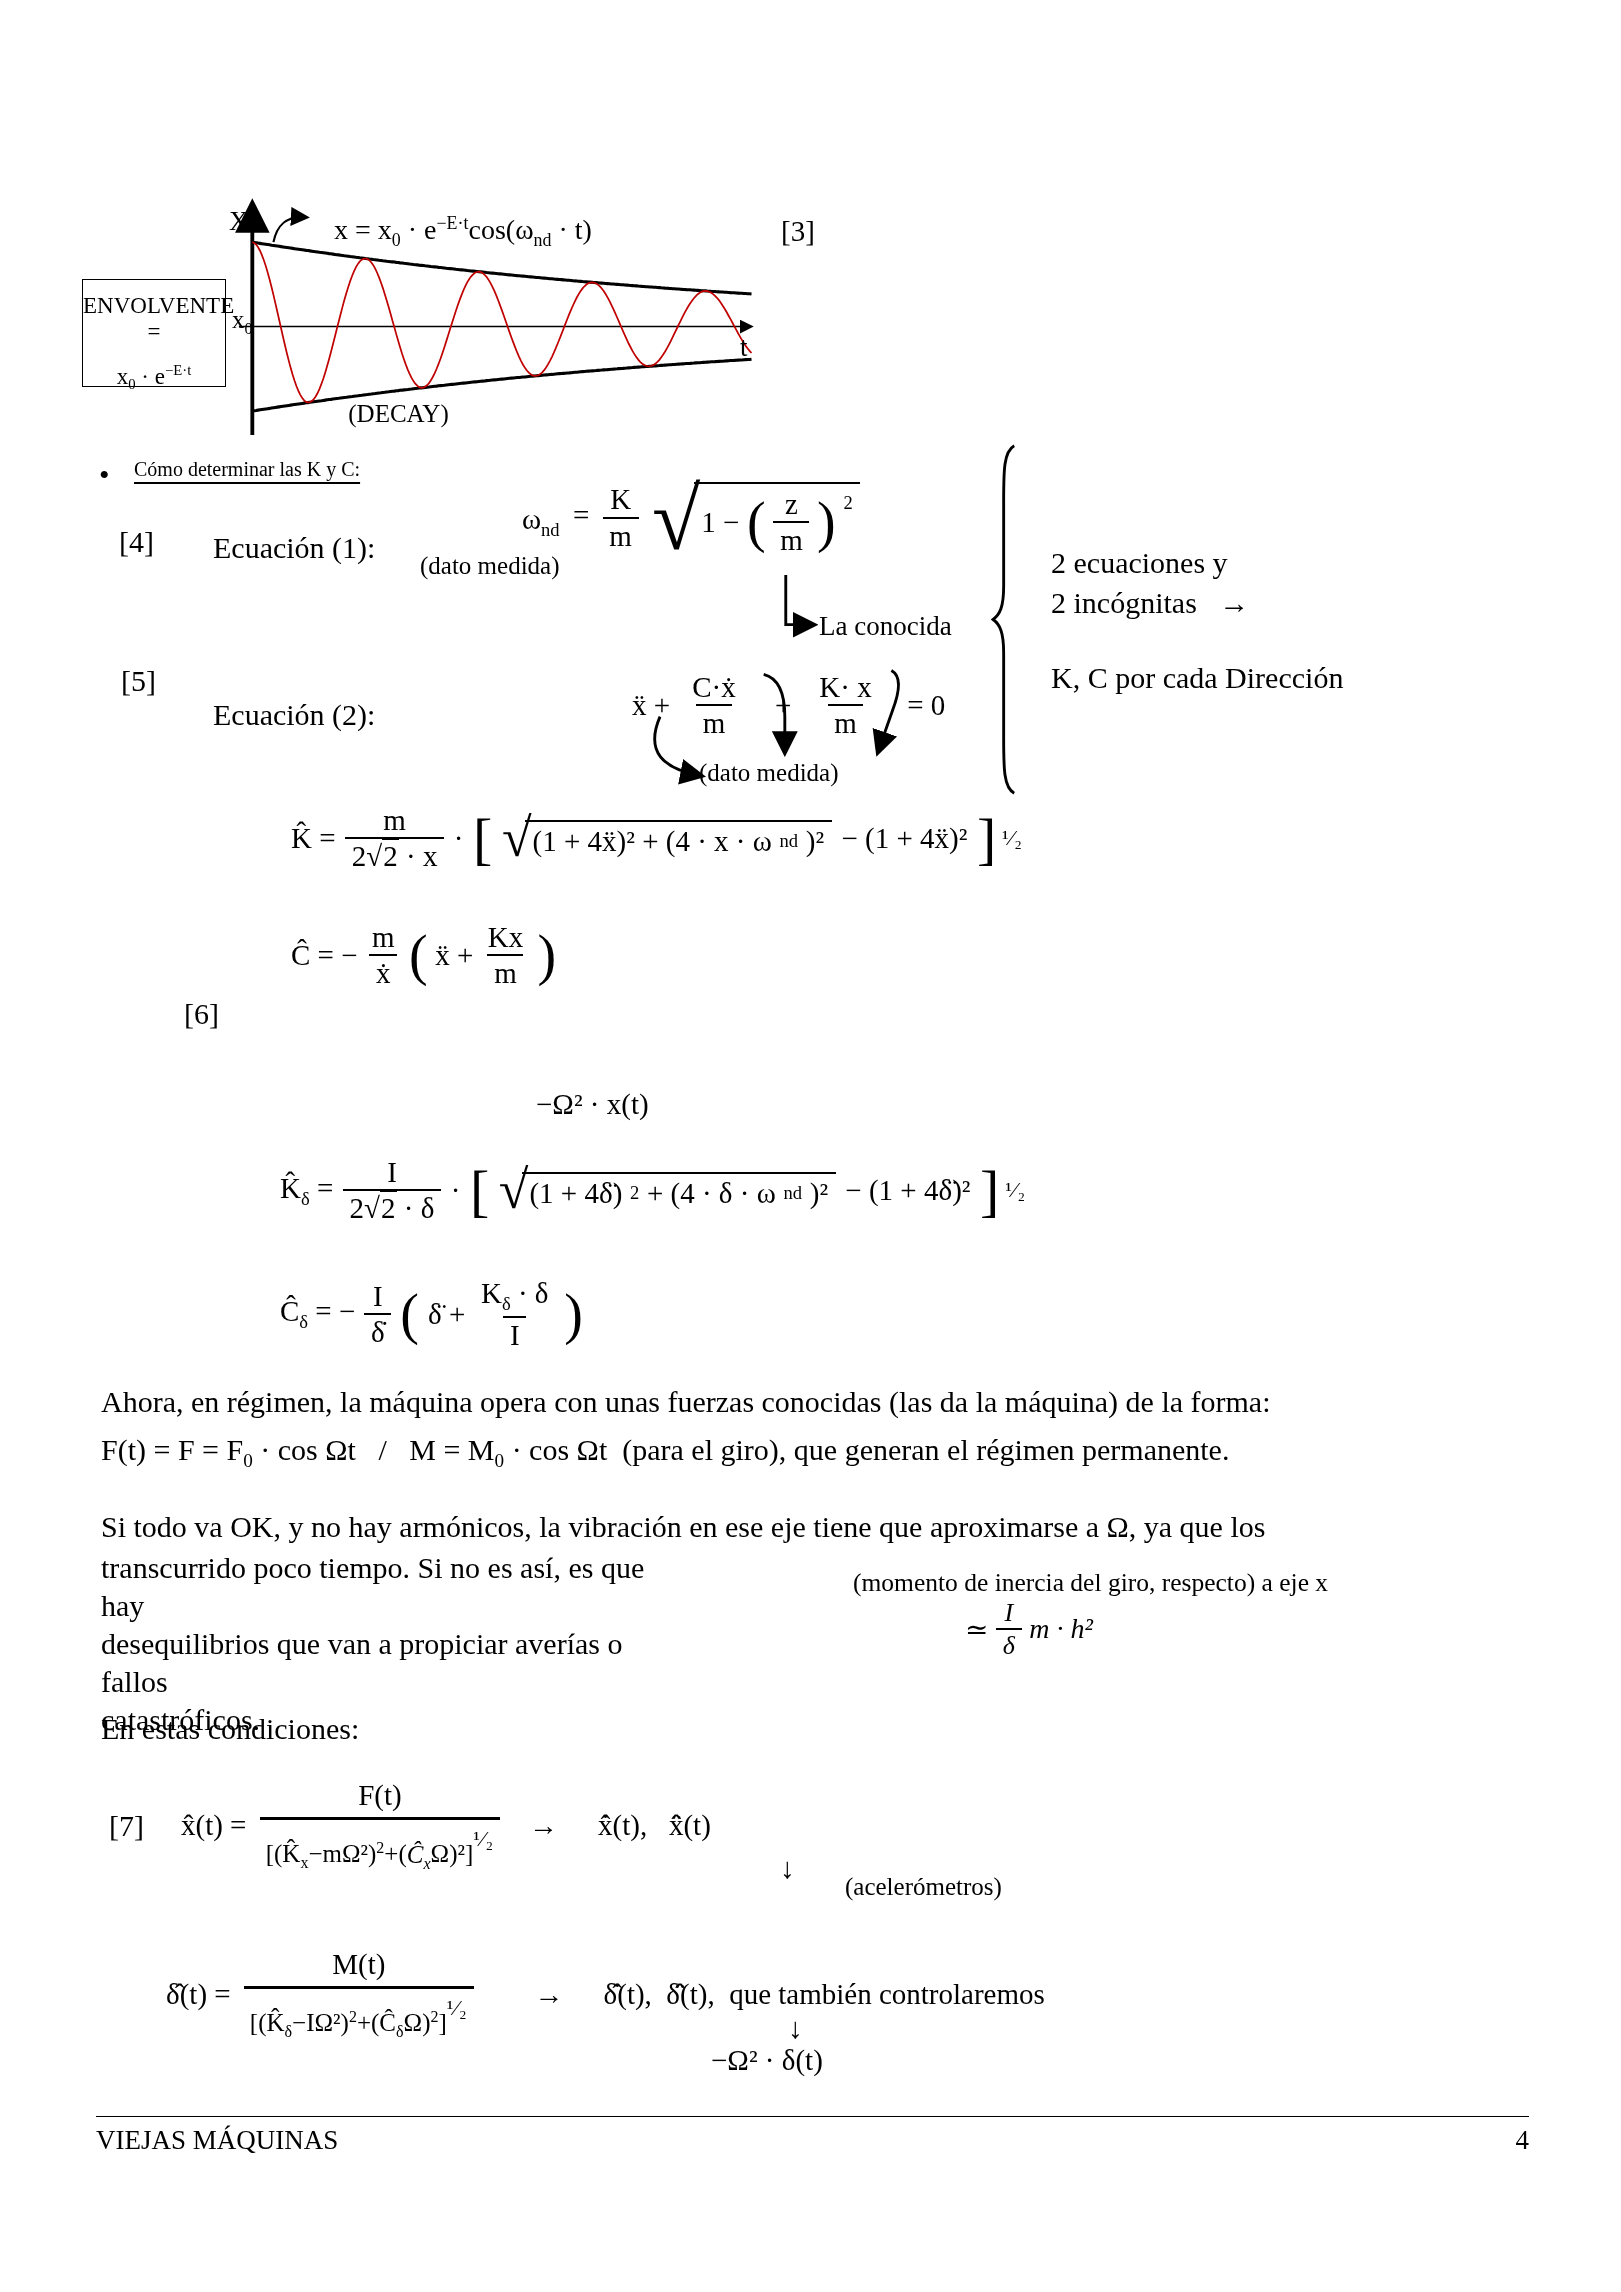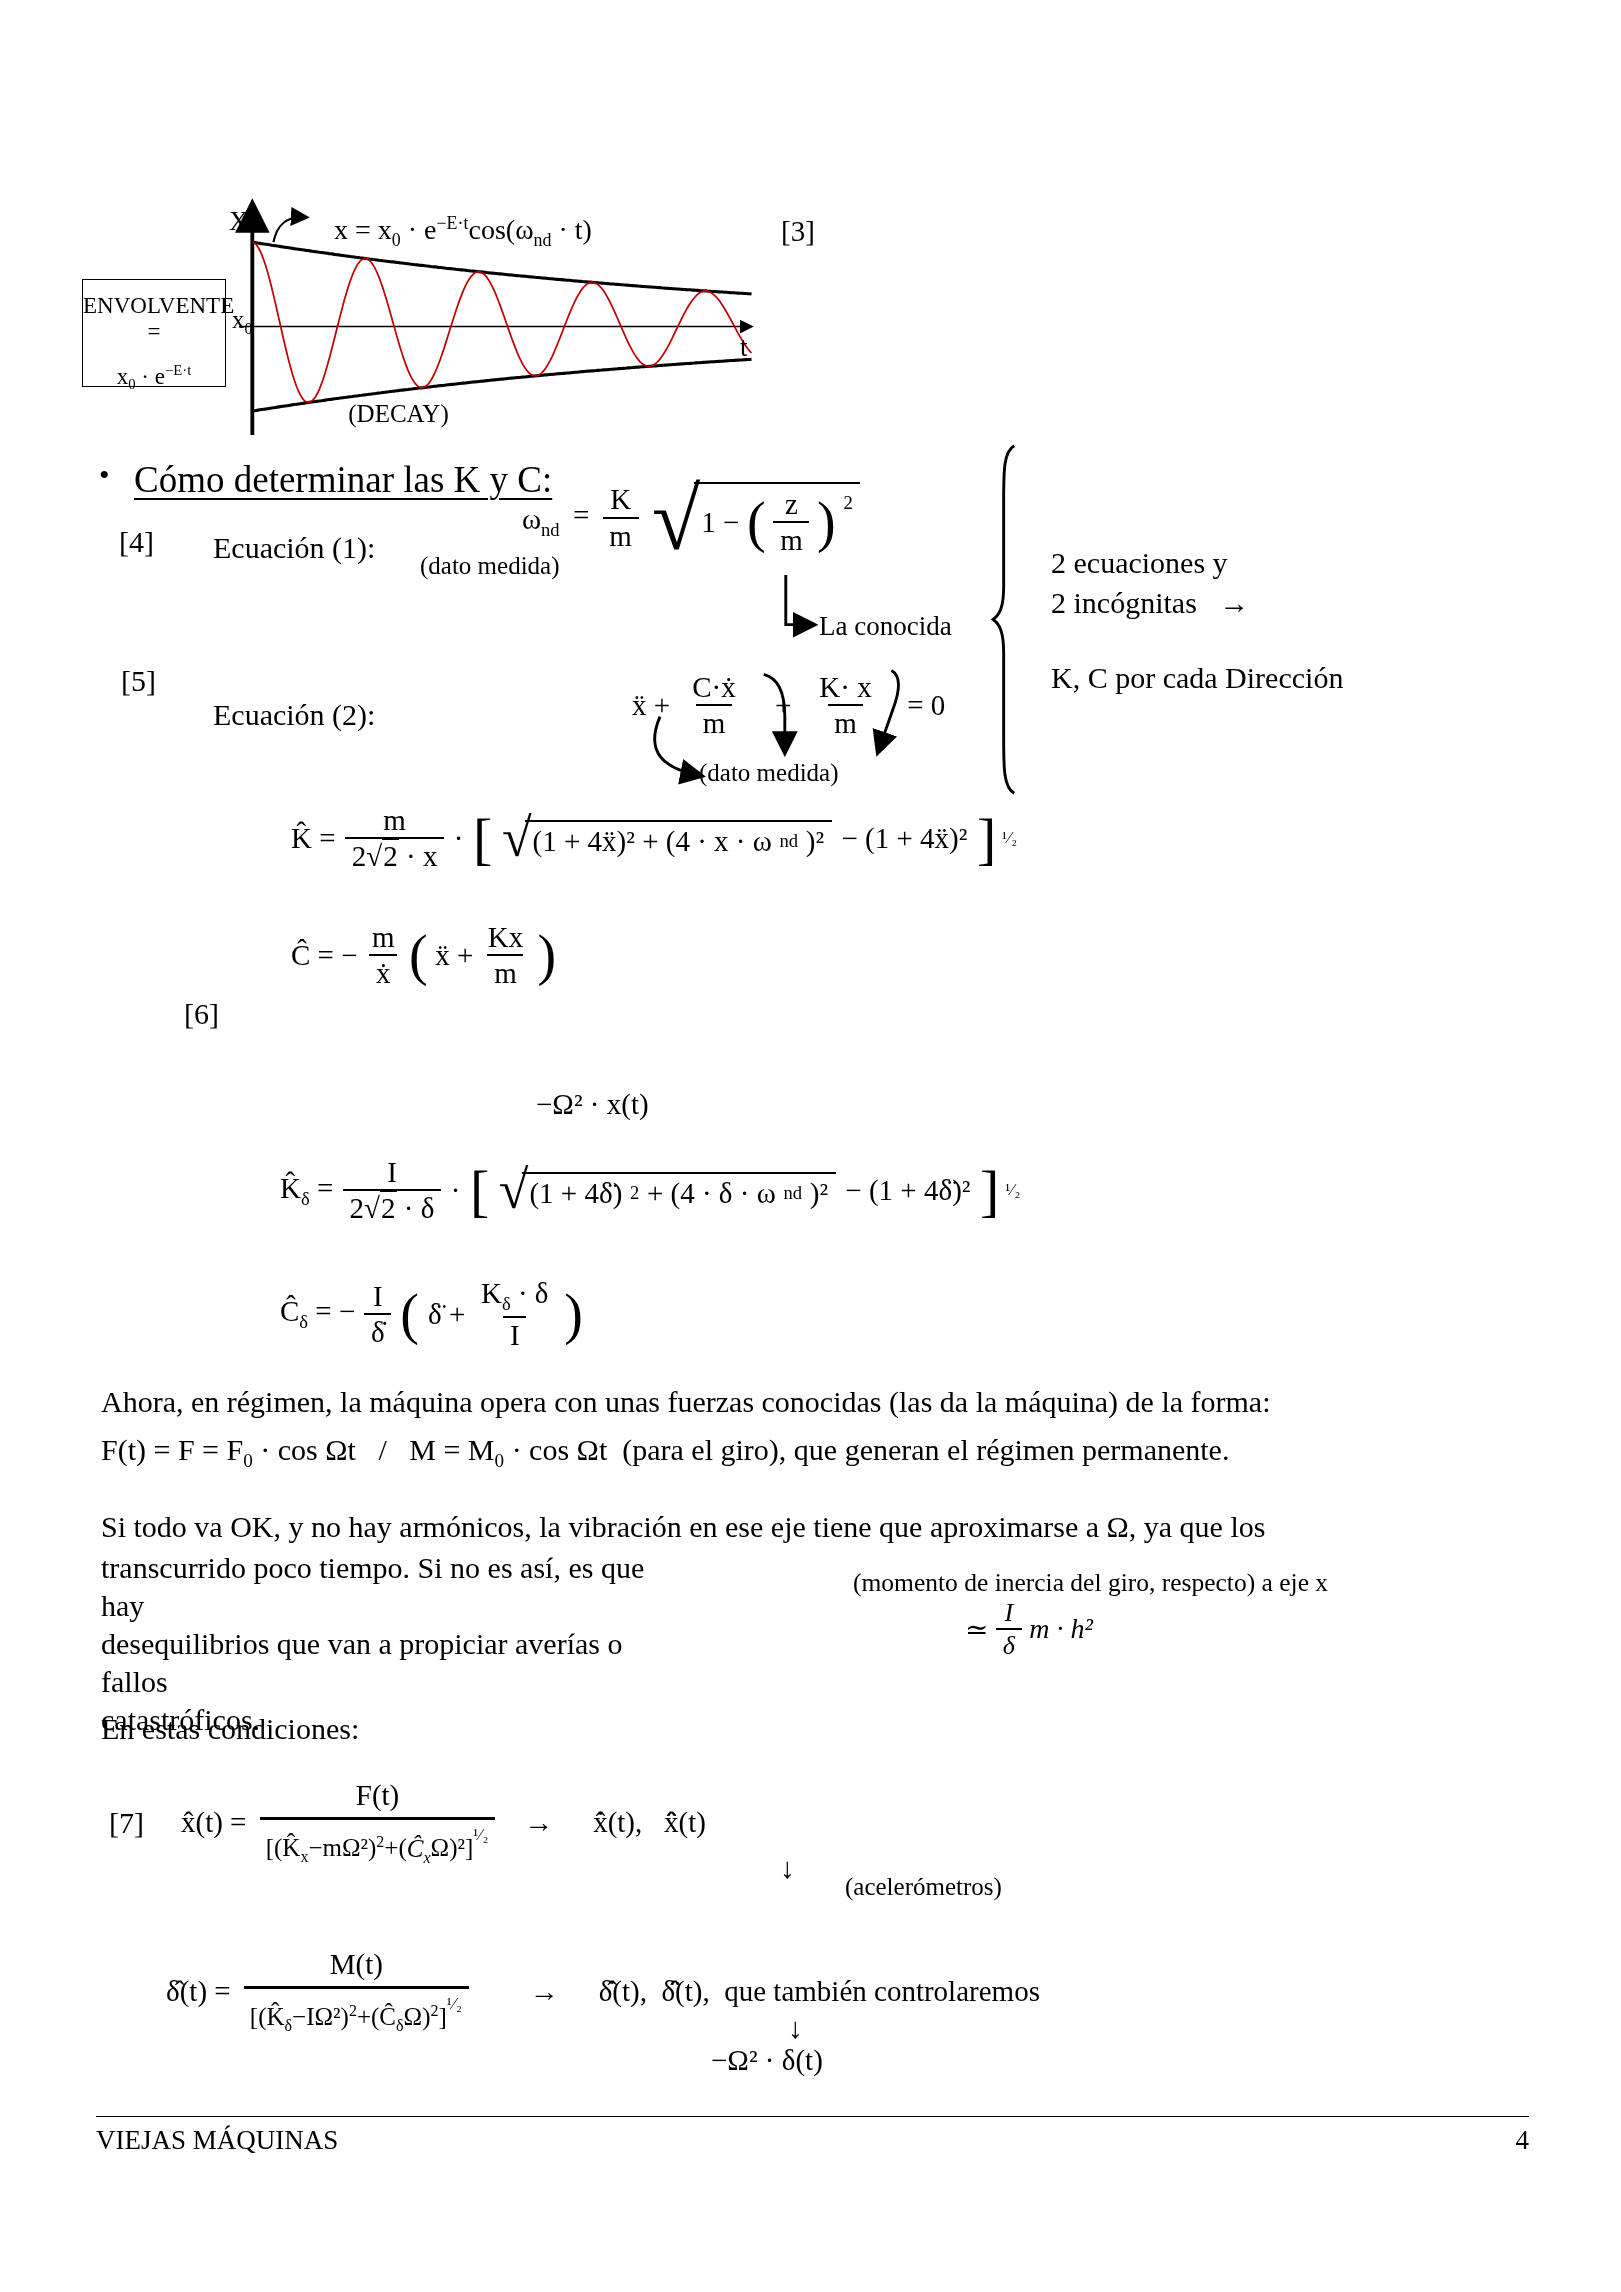--- a/index.html
+++ b/index.html
@@ -22,23 +22,23 @@
   
   .sqrt{display:inline-flex;align-items:flex-end}
   .rad{line-height:.85;margin-right:-6.7px;font-weight:400}
   .rad-m{font-size:54px}
   .rad-xl{font-size:88px}
   .rad-body{border-top:2.9px solid #000;padding:2.9px 7.7px 0 7.7px;display:inline-flex;align-items:center;gap:7.7px}
   .ov{border-top:1.9px solid #000;padding:0 1px}
   
   .bigb{font-size:58px;line-height:.85;font-weight:400}
   .bp{font-size:56px;line-height:.8;font-weight:400}
-  .h{font-size:16px;vertical-align:16.3px;letter-spacing:1px}
+  .h{font-size:22px;vertical-align:16.3px;letter-spacing:1px}
   .envbox{border:1.9px solid #000;text-align:center;font-size:23px}
-  .heading{font-size:37px;text-decoration:underline;text-underline-offset:5.8px;text-decoration-thickness:1.9px}
+  .heading{font-size:20px;text-decoration:underline;text-underline-offset:5.8px;text-decoration-thickness:1.9px}
   .jst{text-align:justify;text-align-last:justify}
   .ital{font-style:italic}
   .footer-row{display:flex;justify-content:space-between;font-size:27px}
   svg{display:block}
 </style>
 </head>
 <body>
 
 <div>
 

